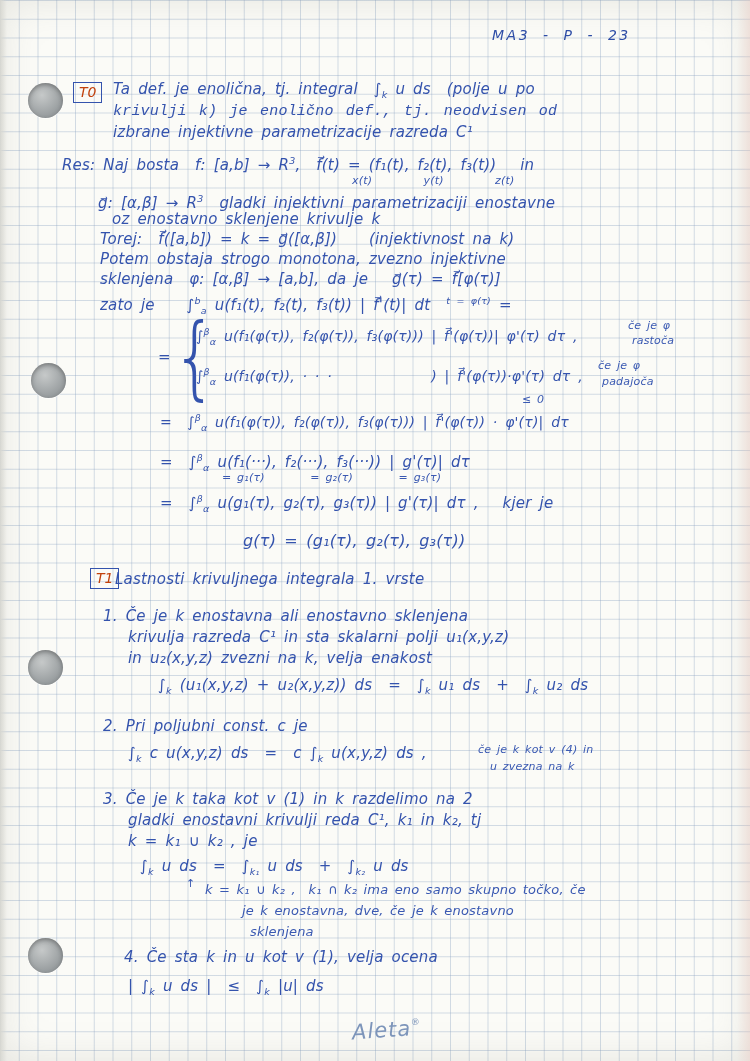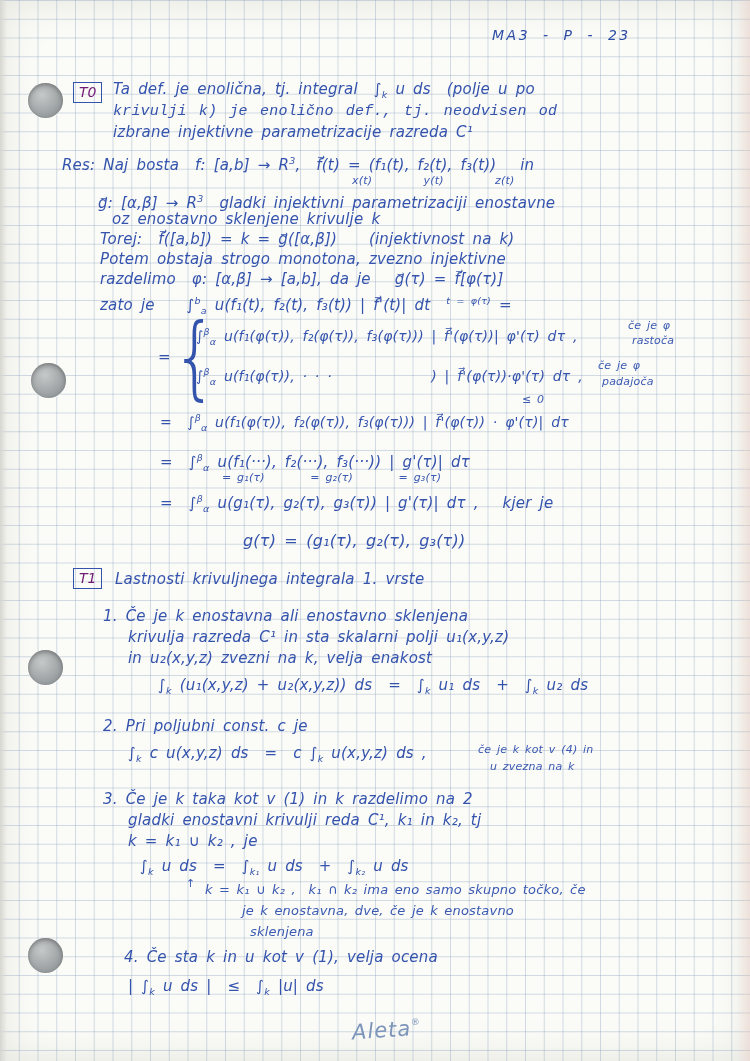--- a/index.html
+++ b/index.html
@@ -21,21 +21,21 @@
     background:radial-gradient(circle at 40% 35%, #c6c9c9, #979c9e 70%, #82878a);
     box-shadow:inset 0 2px 4px rgba(60,60,60,0.45), 0 1px 1px rgba(255,255,255,0.6);}
   .hw{
     position:absolute;font-style:italic;color:#3453ad;font-size:15px;
     line-height:19px;letter-spacing:.2px;word-spacing:3px;white-space:pre;
   }
   .hw sub{font-size:9.5px;vertical-align:-4px;font-style:italic;}
   .hw sup{font-size:9.5px;vertical-align:6px;font-style:italic;}
   .small{font-size:11px;word-spacing:2px;color:#3a59b2;}
   .tbox{
-    position:absolute;border:1.6px solid #3453ad;color:#701a75;
+    position:absolute;border:1.6px solid #3453ad;color:#c2410c;
     font-style:italic;font-size:14px;padding:0 5px 1px 5px;line-height:18px;
     background:rgba(255,255,255,0.0);
   }
   .brace{position:absolute;color:#3453ad;font-size:72px;font-weight:200;
     font-style:normal;transform:scaleY(1.25);transform-origin:top;line-height:72px;}
   .header-code{font-size:14px;letter-spacing:2.5px;word-spacing:6px;color:#2e4da6;}
   .sig{position:absolute;font-style:italic;color:#7d95ba;font-size:21px;
     letter-spacing:1px;transform:rotate(-4deg);}
   .sig sup{font-size:9px;vertical-align:10px;}
 </style>
@@ -55,40 +55,40 @@
 <div class="hw" style="left:113px;top:80px;">Ta def. je enolična, tj. integral  ∫<sub>k</sub> u ds  (polje u po</div>
 <div class="hw" style="left:113px;top:102px;font-family:Liberation Mono, monospace;">krivulji k) je enolično def., tj. neodvisen od</div>
 <div class="hw" style="left:113px;top:123px;">izbrane injektivne parametrizacije razreda C¹</div>
 
 <div class="hw" style="left:62px;top:151px;">Res: Naj bosta  f: [a,b] → R<sup>3</sup>,  f⃗(t) = (f₁(t), f₂(t), f₃(t))   in</div>
 <div class="hw small" style="left:352px;top:171px;">x(t)         y(t)         z(t)</div>
 <div class="hw" style="left:98px;top:189px;">g⃗: [α,β] → R<sup>3</sup>  gladki injektivni parametrizaciji enostavne</div>
 <div class="hw" style="left:112px;top:210px;">oz enostavno sklenjene krivulje k</div>
 <div class="hw" style="left:100px;top:230px;">Torej:  f⃗([a,b]) = k = g⃗([α,β])    (injektivnost na k)</div>
 <div class="hw" style="left:100px;top:250px;">Potem obstaja strogo monotona, zvezno injektivne</div>
-<div class="hw" style="left:100px;top:270px;">razdelimo  φ: [α,β] → [a,b], da je   g⃗(τ) = f⃗[φ(τ)]</div>
+<div class="hw" style="left:100px;top:270px;">sklenjena  φ: [α,β] → [a,b], da je   g⃗(τ) = f⃗[φ(τ)]</div>
 <div class="hw" style="left:100px;top:291px;">zato je    ∫<sup>b</sup><sub>a</sub> u(f₁(t), f₂(t), f₃(t)) | f⃗'(t)| dt  <sup>t = φ(τ)</sup> =</div>
 
 <div class="hw" style="left:158px;top:348px;">=</div>
 <div class="brace" style="left:172px;top:312px;">{</div>
 <div class="hw" style="left:196px;top:322px;font-size:14px;">∫<sup>β</sup><sub>α</sub> u(f₁(φ(τ)), f₂(φ(τ)), f₃(φ(τ))) | f⃗'(φ(τ))| φ'(τ) dτ ,</div>
 <div class="hw small" style="left:628px;top:316px;">če je φ</div>
 <div class="hw small" style="left:632px;top:331px;">rastoča</div>
 <div class="hw" style="left:196px;top:362px;font-size:14px;">∫<sup>β</sup><sub>α</sub> u(f₁(φ(τ)), · · ·             ) | f⃗'(φ(τ))·φ'(τ) dτ ,</div>
 <div class="hw small" style="left:522px;top:390px;">≤ 0</div>
 <div class="hw small" style="left:598px;top:356px;">če je φ</div>
 <div class="hw small" style="left:602px;top:372px;">padajoča</div>
 
 <div class="hw" style="left:160px;top:408px;font-size:14px;">=  ∫<sup>β</sup><sub>α</sub> u(f₁(φ(τ)), f₂(φ(τ)), f₃(φ(τ))) | f⃗'(φ(τ)) · φ'(τ)| dτ</div>
 <div class="hw" style="left:160px;top:448px;">=  ∫<sup>β</sup><sub>α</sub> u(f₁(···), f₂(···), f₃(···)) | g'(τ)| dτ</div>
 <div class="hw small" style="left:222px;top:468px;">= g₁(τ)        = g₂(τ)        = g₃(τ)</div>
 <div class="hw" style="left:160px;top:489px;">=  ∫<sup>β</sup><sub>α</sub> u(g₁(τ), g₂(τ), g₃(τ)) | g'(τ)| dτ ,   kjer je</div>
 <div class="hw" style="left:243px;top:531px;font-size:16px;">g(τ) = (g₁(τ), g₂(τ), g₃(τ))</div>
 
-<div class="tbox" style="left:73px;top:568px;text-align:center;"><span>T1</span></div>
+<div class="tbox" style="left:90px;top:568px;text-align:center;"><span>T1</span></div>
 <div class="hw" style="left:115px;top:570px;">Lastnosti krivuljnega integrala 1. vrste</div>
 
 <div class="hw" style="left:103px;top:607px;">1. Če je k enostavna ali enostavno sklenjena</div>
 <div class="hw" style="left:128px;top:628px;">krivulja razreda C¹ in sta skalarni polji u₁(x,y,z)</div>
 <div class="hw" style="left:128px;top:649px;">in u₂(x,y,z) zvezni na k, velja enakost</div>
 <div class="hw" style="left:158px;top:676px;">∫<sub>k</sub> (u₁(x,y,z) + u₂(x,y,z)) ds  =  ∫<sub>k</sub> u₁ ds  +  ∫<sub>k</sub> u₂ ds</div>
 
 <div class="hw" style="left:103px;top:717px;">2. Pri poljubni const. c je</div>
 <div class="hw" style="left:128px;top:744px;">∫<sub>k</sub> c u(x,y,z) ds  =  c ∫<sub>k</sub> u(x,y,z) ds ,</div>
 <div class="hw small" style="left:478px;top:740px;">če je k kot v (4) in</div>

